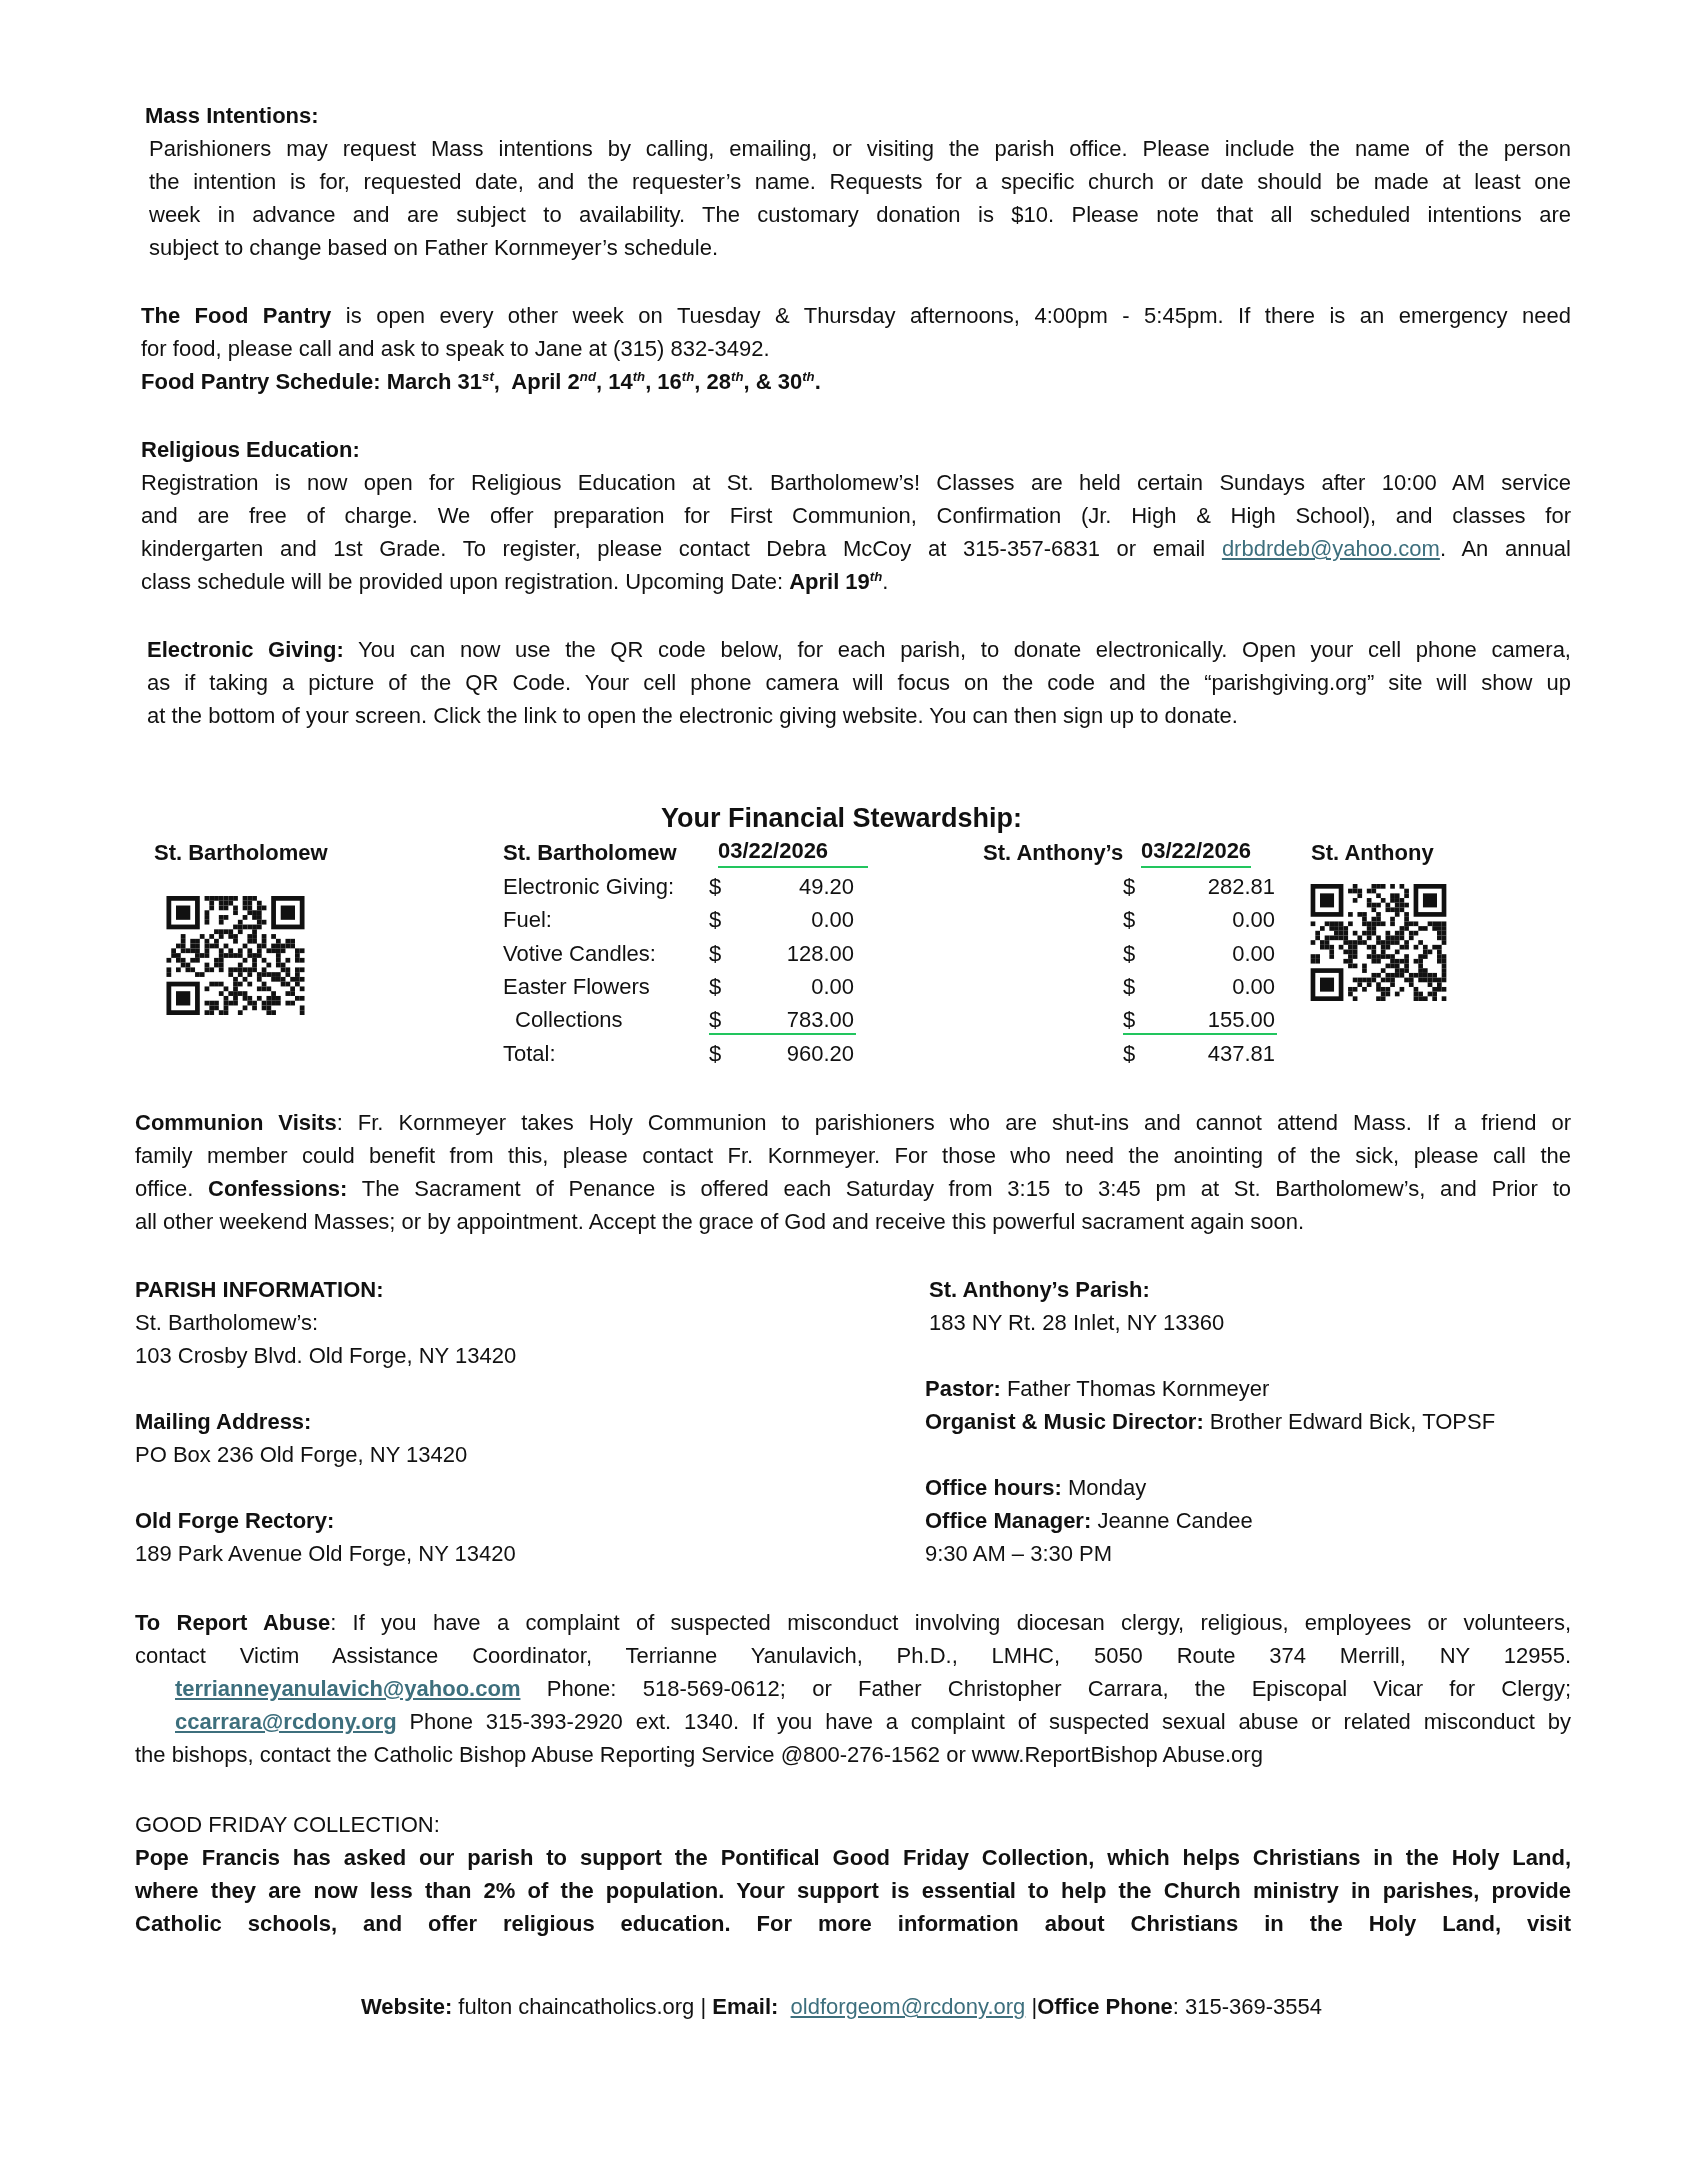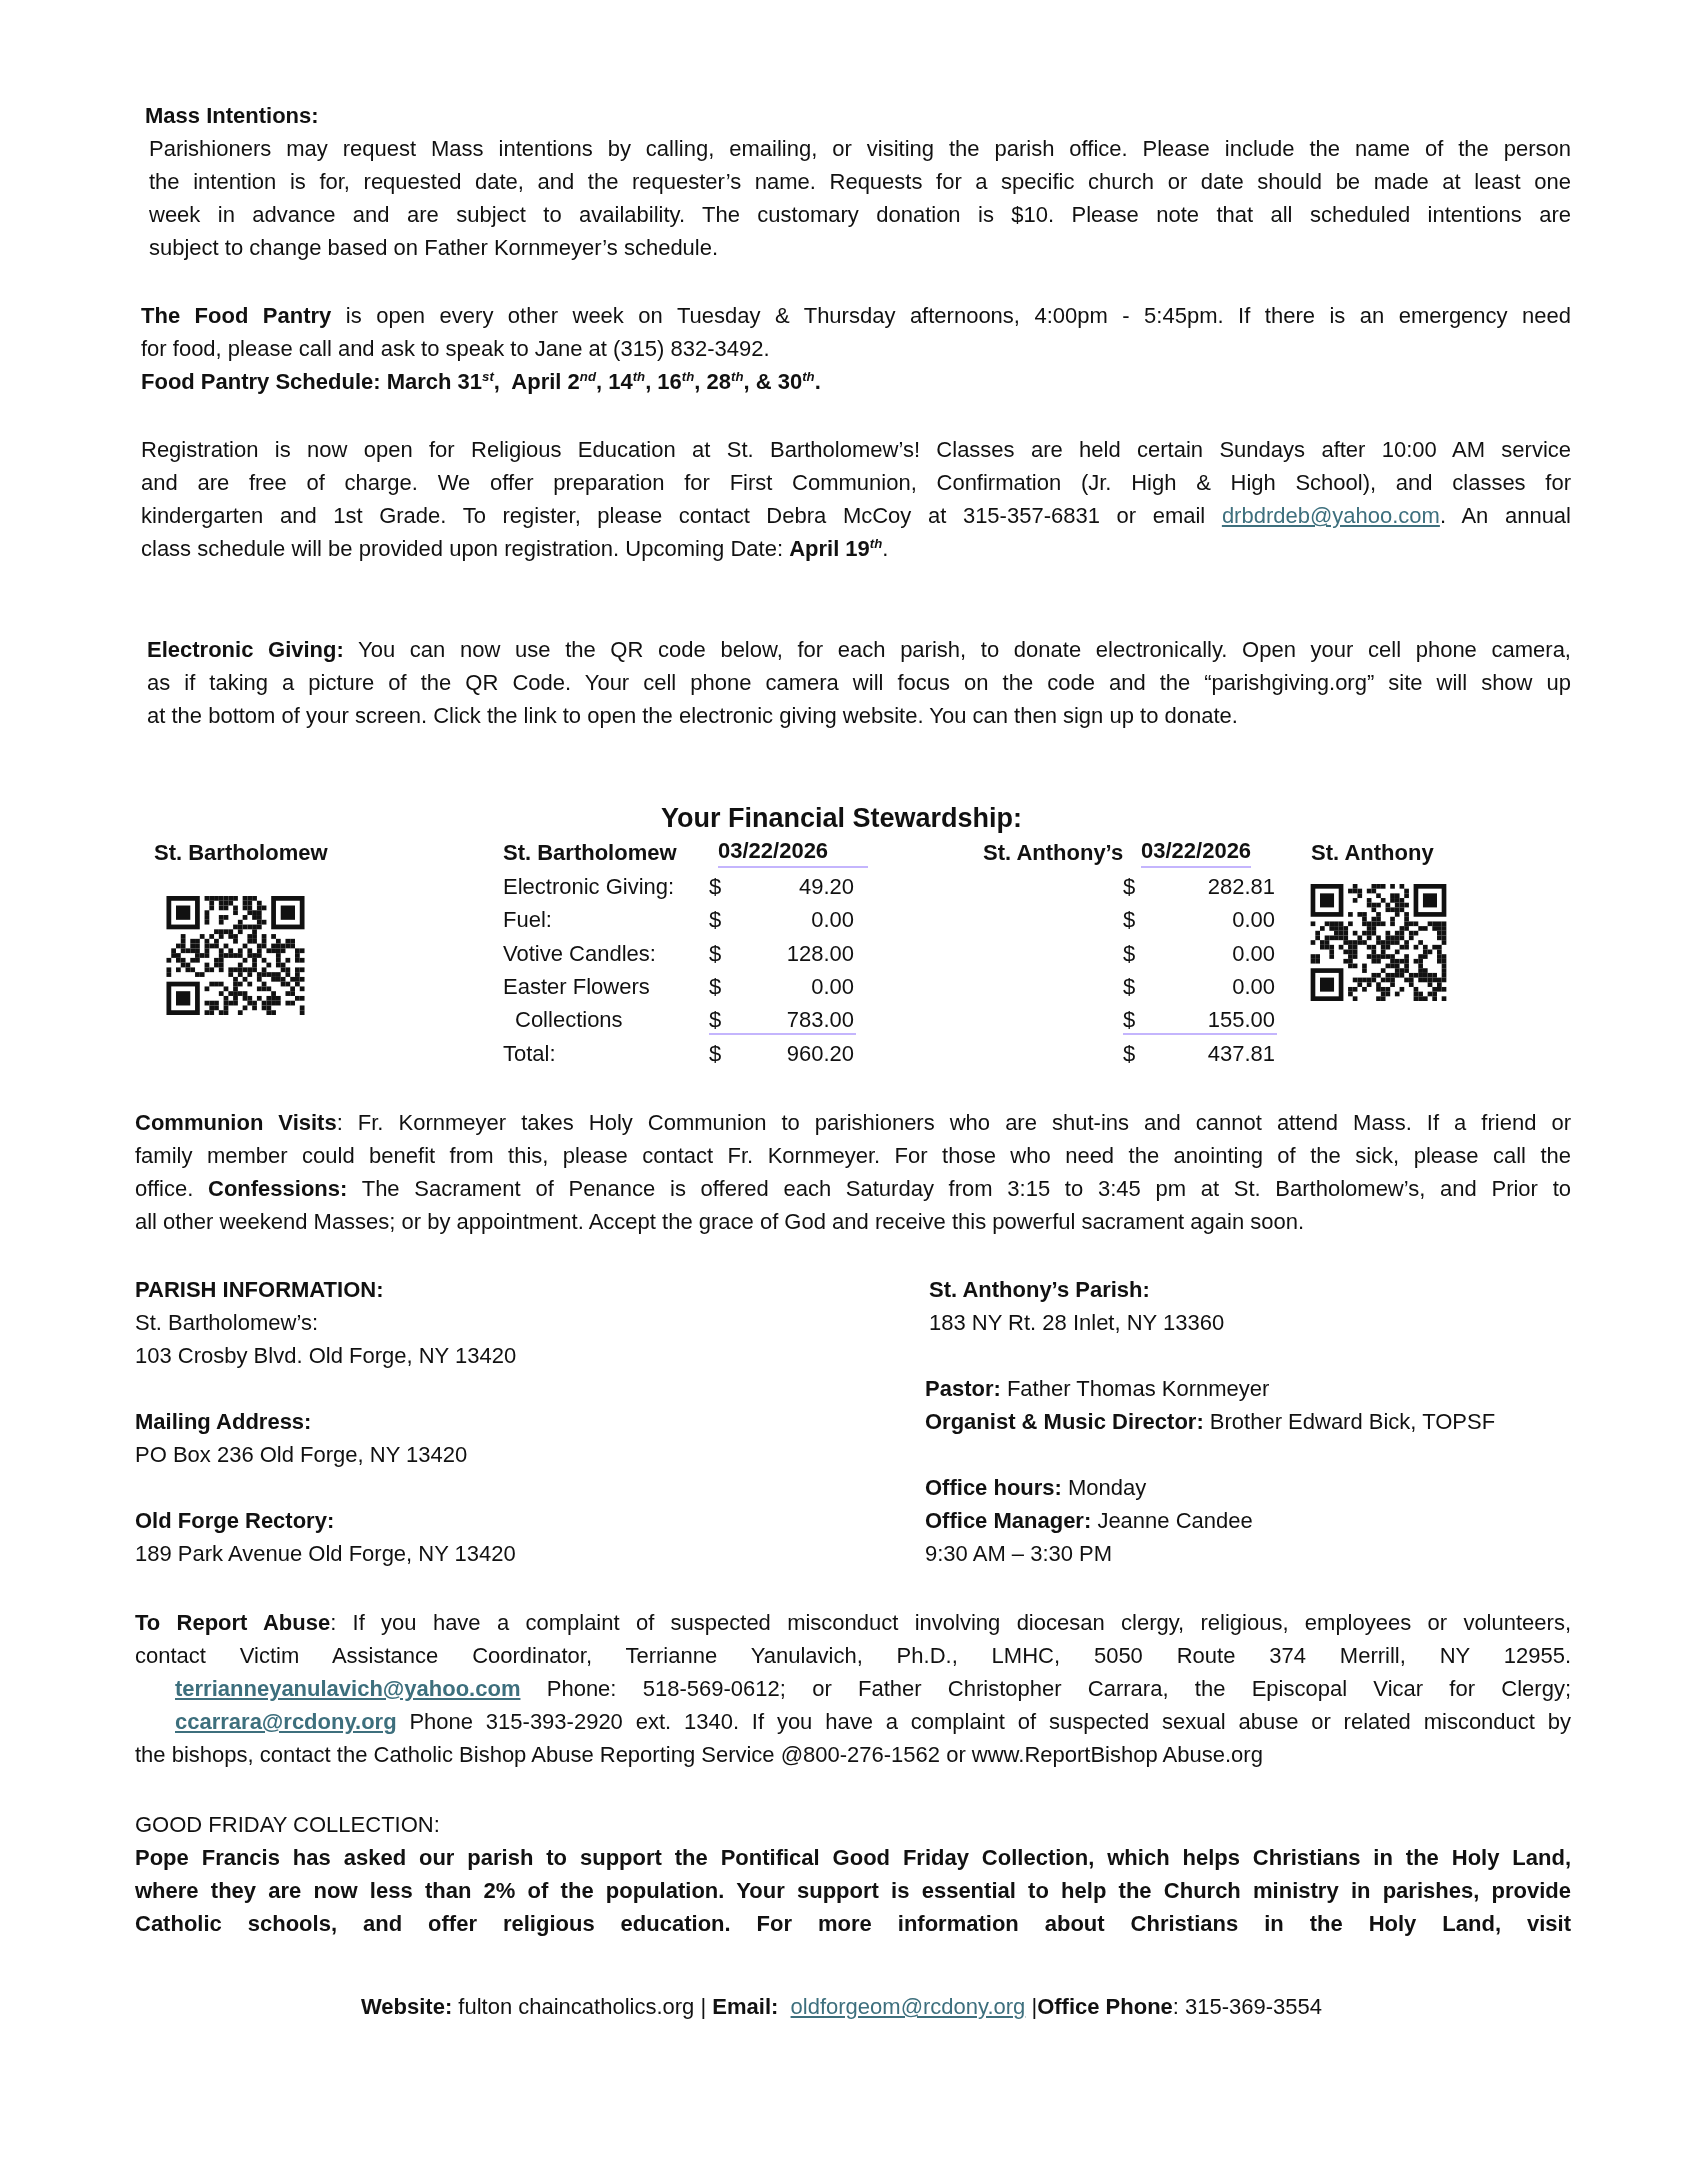--- a/index.html
+++ b/index.html
@@ -13,21 +13,21 @@
   a.link.bold { font-weight: bold; margin-left: 40px; }
   sup { font-size: 60%; vertical-align: super; line-height: 0; font-style: italic; }
 
   
   .fin-title { position: absolute; left: 0; width: 1683px; top: 800px; text-align: center;
                font-weight: bold; font-size: 27px; line-height: 36px; }
   .qr-label { position: absolute; font-weight: bold; line-height: 34px; }
   .qr { position: absolute; width: 139px; height: 119px; }
   .cell { position: absolute; white-space: nowrap; }
   .num { text-align: right; }
-  .ul { border-bottom: 2px solid #c4b5fd; }
+  .ul { border-bottom: 2px solid #22c55e; }
 </style>
 </head>
 <body>
 
 <div class="page">
 
   <div class="blk" style="left:145px; top:99px; width:1426px;">
     <div style="padding-left:0;"><b>Mass Intentions:</b></div>
     <div style="padding-left:4px;" class="just">
       <div style="text-align:justify;text-align-last:justify;">Parishioners may request Mass intentions by calling, emailing, or visiting the parish office. Please include the name of the person</div>
@@ -37,20 +37,21 @@
     </div>
   </div>
 
   <div class="blk" style="left:141px; top:299px; width:1430px;">
     <div style="text-align:justify;text-align-last:justify;"><b>The Food Pantry</b><span> is open every other week on Tuesday &amp; Thursday afternoons, 4:00pm - 5:45pm. If there is an emergency need</span></div>
     <div>for food, please call and ask to speak to Jane at (315) 832-3492.</div>
     <div><b><span>Food Pantry Schedule: </span><span id="schedule-list"><span>March 31<sup>st</sup></span><span style="white-space: pre;">,  </span><span>April 2<sup>nd</sup></span><span style="white-space: pre;">, </span><span>14<sup>th</sup></span><span style="white-space: pre;">, </span><span>16<sup>th</sup></span><span style="white-space: pre;">, </span><span>28<sup>th</sup></span><span style="white-space: pre;">, &amp; </span><span>30<sup>th</sup></span><span style="white-space: pre;">.</span></span></b></div>
   </div>
 
   <div class="blk" style="left:141px; top:433px; width:1430px;">
+    <div><b>Religious Education:</b></div>
     <div style="text-align:justify;text-align-last:justify;">Registration is now open for Religious Education at St. Bartholomew’s! Classes are held certain Sundays after 10:00 AM service</div>
     <div style="text-align:justify;text-align-last:justify;">and are free of charge. We offer preparation for First Communion, Confirmation (Jr. High &amp; High School), and classes for</div>
     <div style="text-align:justify;text-align-last:justify;"><span>kindergarten and 1st Grade. To register, please contact Debra McCoy at 315-357-6831 or email </span><a class="link">drbdrdeb@yahoo.com</a><span>. An annual</span></div>
     <div><span>class schedule will be provided upon registration. Upcoming Date: </span><b><span>April 19</span><sup>th</sup></b><span>.</span></div>
   </div>
 
   <div class="blk" style="left:147px; top:633px; width:1424px;">
     <div style="text-align:justify;text-align-last:justify;"><b>Electronic Giving:</b><span> You can now use the QR code below, for each parish, to donate electronically. Open your cell phone camera,</span></div>
     <div style="text-align:justify;text-align-last:justify;">as if taking a picture of the QR Code. Your cell phone camera will focus on the code and the “parishgiving.org” site will show up</div>
     <div>at the bottom of your screen. Click the link to open the electronic giving website. You can then sign up to donate.</div>

